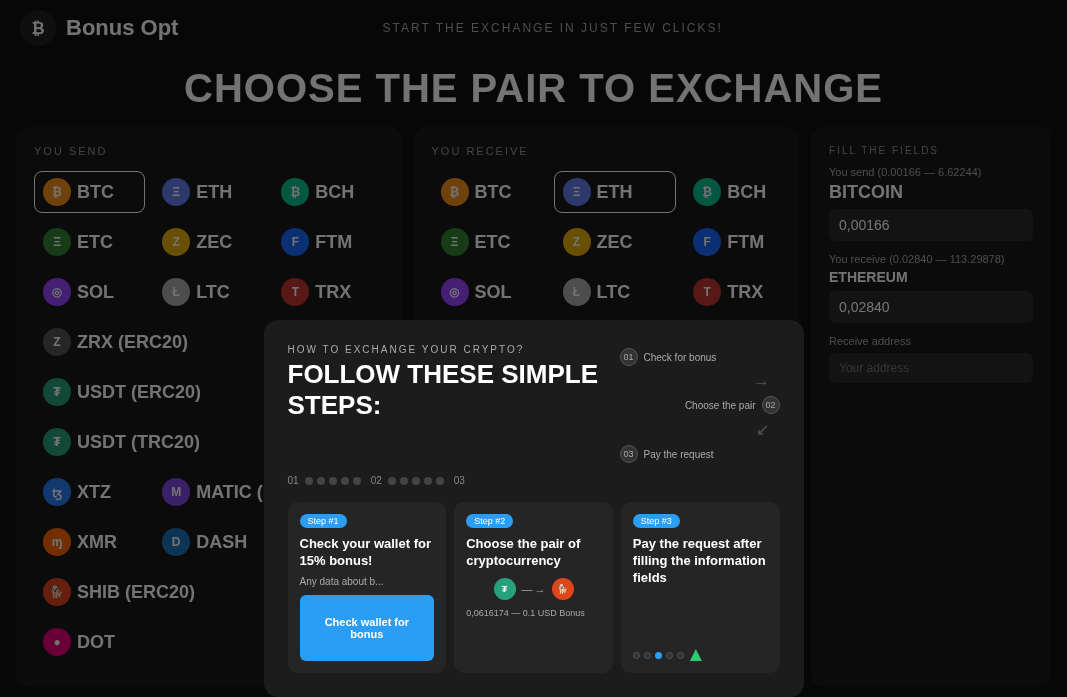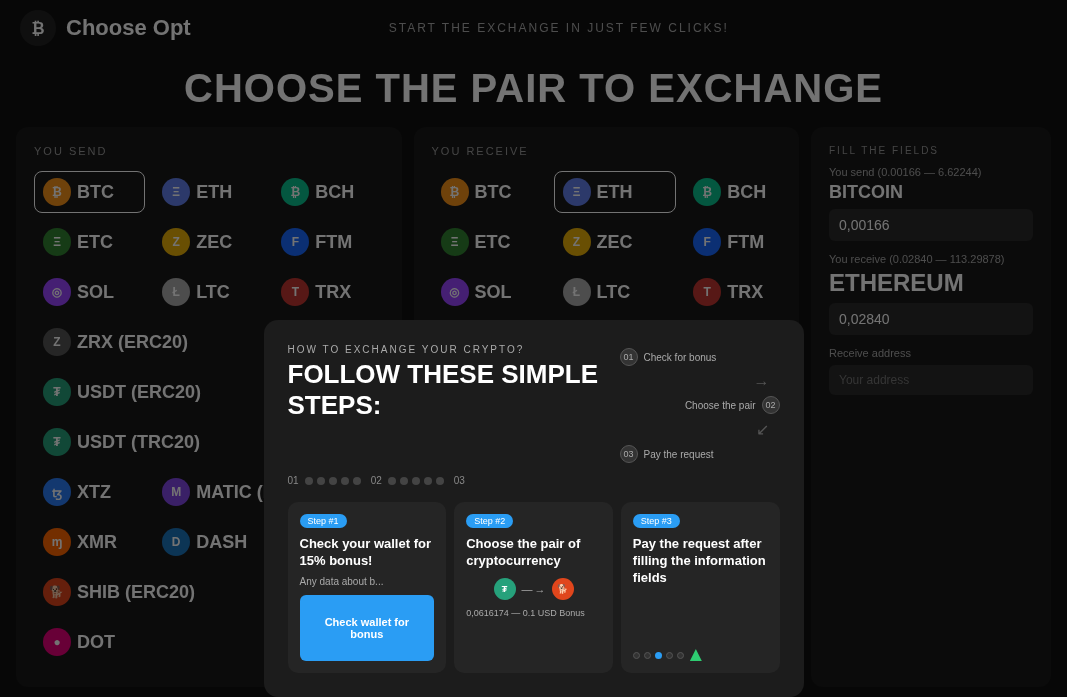--- a/index.html
+++ b/index.html
@@ -148,21 +148,21 @@
       padding: 8px 10px;
       width: 100%;
       margin-bottom: 12px;
     }
     .receive-range {
       font-size: 11px;
       color: #aaa;
       margin-bottom: 4px;
     }
     .currency-name2 {
-      font-size: 24px;
+      font-size: 14px;
       font-weight: 900;
       color: #fff;
       margin-bottom: 6px;
     }
     .amount-input2 {
       background: #2a2a2a;
       border: none;
       border-radius: 6px;
       color: #fff;
       font-size: 14px;
@@ -338,21 +338,21 @@
   </style>
 </head>
 <body>
 
 <div class="header">
   <div class="logo">
     <svg class="logo-icon" viewBox="0 0 36 36">
       <circle cx="18" cy="18" r="18" fill="#222"></circle>
       <text x="18" y="24" text-anchor="middle" font-size="16" fill="#fff" font-weight="bold">₿</text>
     </svg>
-    <span class="logo-text">Choose Opt</span>
+    <span class="logo-text">Bonus Opt</span>
   </div>
   <span class="header-tagline">START THE EXCHANGE IN JUST FEW CLICKS!</span>
   <div style="width:120px"></div>
 </div>
 
 <h1 class="page-title">CHOOSE THE PAIR TO EXCHANGE</h1>
 
 <div class="main">
 
   <div class="panel">

